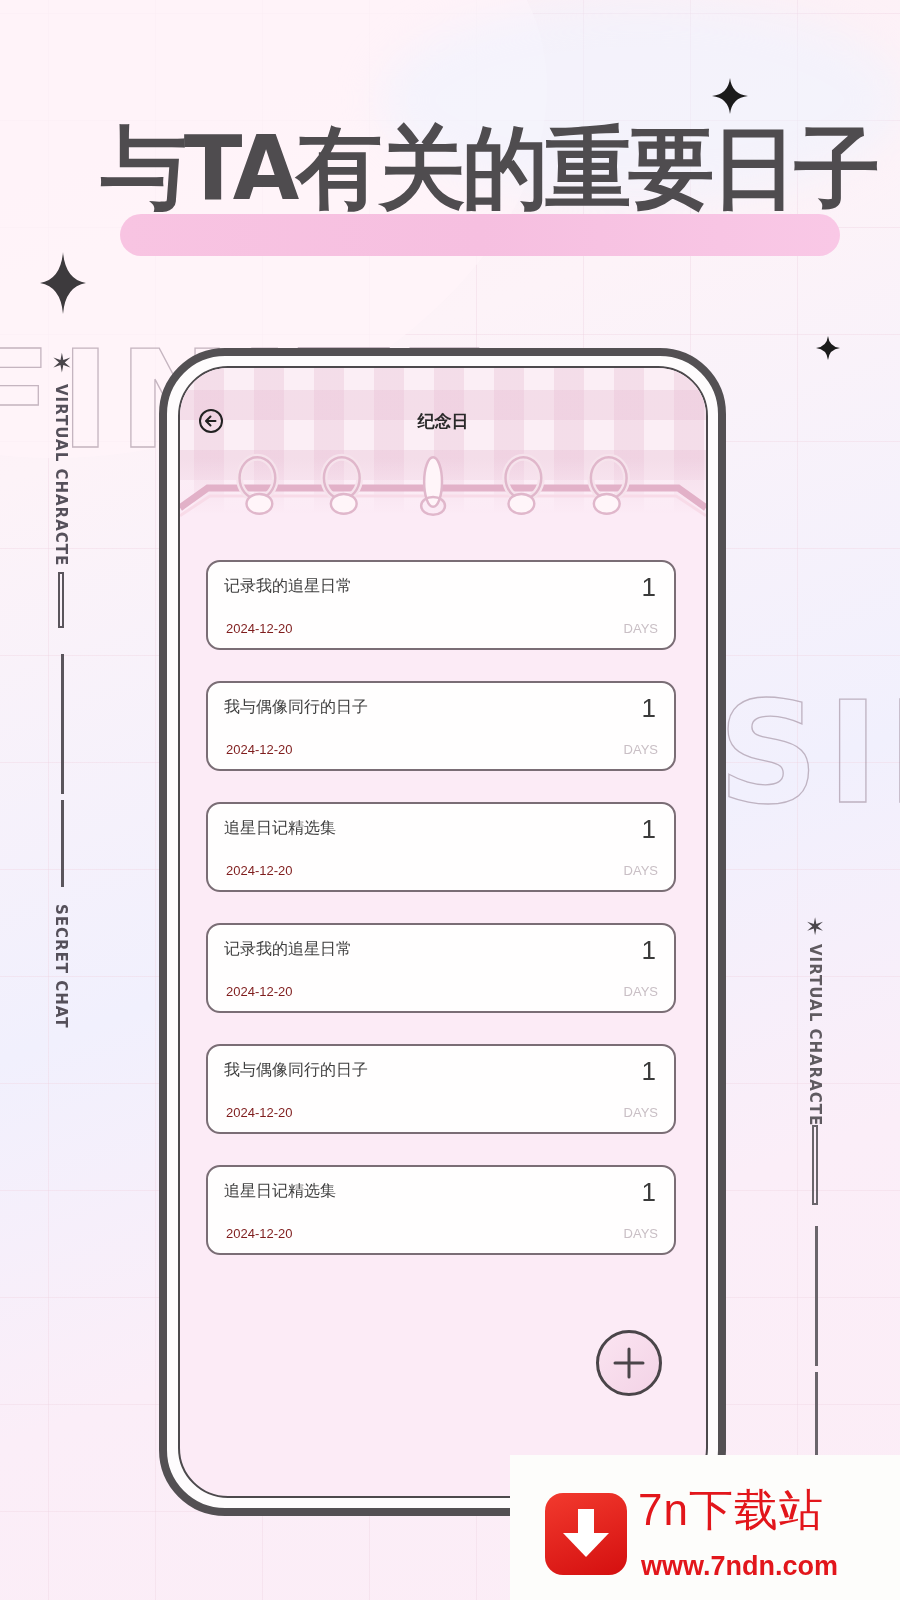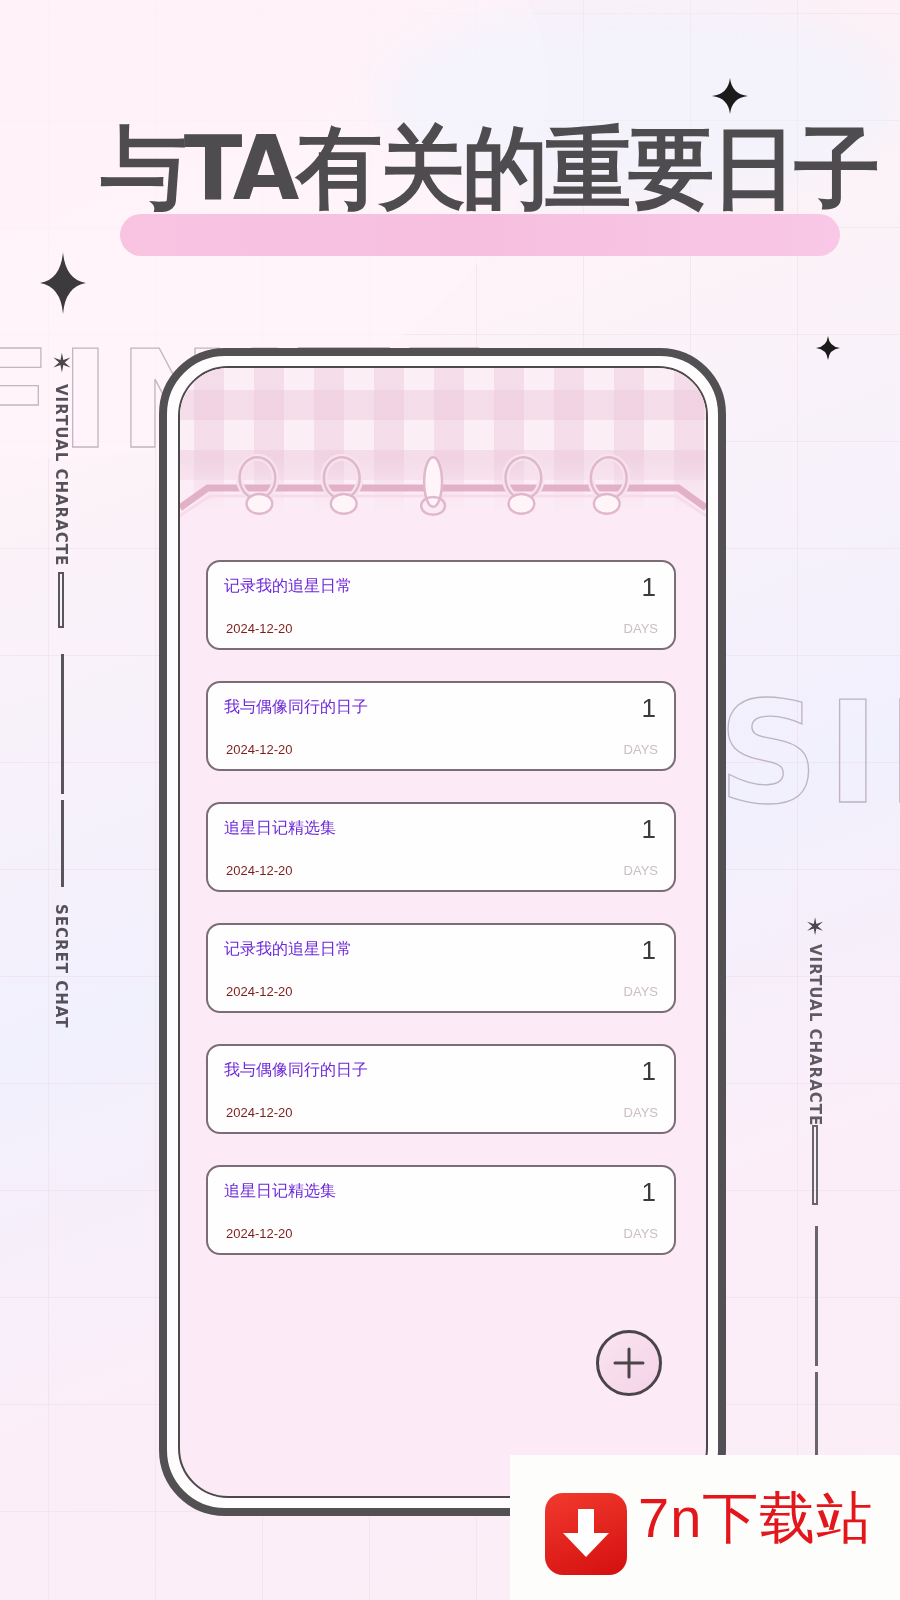--- a/index.html
+++ b/index.html
@@ -37,30 +37,30 @@
     background-size:60px 60px;background-position:14px 22px;}
   .plaid-fade{position:absolute;left:0;top:90px;width:100%;height:80px;
     background:linear-gradient(to bottom,rgba(252,235,246,0),#fcebf6 70%);}
   .topbar{position:absolute;left:0;top:0;width:100%;height:110px;}
   .back-btn{position:absolute;left:18px;top:40px;width:26px;height:26px;cursor:pointer;}
   .title{position:absolute;left:0;right:0;top:42px;text-align:center;font-size:17px;font-weight:bold;color:#2a2a2a;}
   .rings{position:absolute;left:0;top:70px;width:100%;height:90px;}
   .list{position:absolute;left:26px;top:192px;width:470px;}
   .card{position:relative;height:90px;margin-bottom:31px;background:#fffefe;
     border:2px solid #7a6d75;border-radius:14px;box-sizing:border-box;cursor:pointer;}
-  .card-title{position:absolute;left:16px;top:14px;font-size:16px;color:#6d28d9;}
+  .card-title{position:absolute;left:16px;top:14px;font-size:16px;color:#404040;}
   .card-days{position:absolute;right:18px;top:10px;font-size:26px;color:#3a3a3a;font-family:"Liberation Sans",sans-serif;}
   .card-date{position:absolute;left:18px;bottom:12px;font-size:13px;color:#7f1d1d;font-family:"Liberation Sans",sans-serif;}
   .card-unit{position:absolute;right:16px;bottom:12px;font-size:13px;color:#c9bfc5;font-family:"Liberation Sans",sans-serif;margin-left:35px;}
   .fab{position:absolute;left:416px;top:962px;width:66px;height:66px;border:3px solid #4a4549;
     border-radius:50%;box-sizing:border-box;background:linear-gradient(135deg,#fbe4f1,#f3d3e6);cursor:pointer;}
   .watermark{position:absolute;left:510px;top:1455px;width:390px;height:145px;background:#fdfdfb;}
   .wm-icon{position:absolute;left:35px;top:38px;width:82px;height:82px;border-radius:18px;
     background:linear-gradient(160deg,#f23a2e,#d40f0f);}
-  .wm-title{position:absolute;left:128px;top:26px;font-size:56px;color:#e2161b;font-family:"Liberation Sans",sans-serif;letter-spacing:1px;}
+  .wm-title{position:absolute;left:128px;top:26px;font-size:44px;color:#e2161b;font-family:"Liberation Sans",sans-serif;letter-spacing:1px;}
   .wm-url{position:absolute;left:131px;top:96px;font-size:27px;font-weight:bold;color:#e2161b;font-family:"Liberation Sans",sans-serif;}
 </style>
 </head>
 <body>
 
 <div class="grid"></div>
 <div class="blob blob1"></div>
 <div class="blob blob2"></div>
 
 <div class="outline-word" style="left:-40px;top:322px;font-size:135px;">FINITE</div>
@@ -92,20 +92,27 @@
 <div class="vtext" style="left:806px;top:944px;color:#5f5a60;">VIRTUAL CHARACTE</div>
 <div class="vline" style="left:812px;top:1125px;height:80px;width:6px;border:2px solid #6a656b;background:transparent;box-sizing:border-box;"></div>
 <div class="vline" style="left:815px;top:1226px;height:140px;background:#6a656b;"></div>
 <div class="vline" style="left:815px;top:1372px;height:90px;background:#6a656b;"></div>
 
 <div class="phone"></div>
 <div class="screen">
   <div class="plaid"></div>
   <div class="plaid-fade"></div>
 
+  <div class="topbar">
+    <svg class="back-btn" viewBox="0 0 26 26">
+      <circle cx="13" cy="13" r="11" fill="none" stroke="#222" stroke-width="2"></circle>
+      <path d="M17.5 13 H8.5 M12.5 8.5 L8 13 L12.5 17.5" fill="none" stroke="#222" stroke-width="2" stroke-linecap="round" stroke-linejoin="round"></path>
+    </svg>
+    <div class="title">纪念日</div>
+  </div>
 
   <svg class="rings" viewBox="0 0 530 90">
     <path d="M0 70 L28 50 L502 50 L530 70" fill="none" stroke="#e2b1c8" stroke-width="7"></path>
     <path d="M0 78 L30 58 L500 58 L530 78" fill="none" stroke="#f8dbe8" stroke-width="3"></path>
     <g fill="#fff5f9" stroke="#e0b7cb" stroke-width="2.5">
       <g transform="translate(78,0)">
           <ellipse cx="0" cy="40" rx="18" ry="21" fill="none" stroke-width="7" stroke="#f6e3ec"></ellipse>
           <ellipse cx="0" cy="40" rx="18" ry="21" fill="none"></ellipse>
           <ellipse cx="2" cy="66" rx="13" ry="10"></ellipse>
         </g>
@@ -178,13 +185,14 @@
 </div>
 
 <div class="watermark">
   <div class="wm-icon">
     <svg width="82" height="82" viewBox="0 0 82 82">
       <rect x="33" y="16" width="16" height="26" fill="#fff"></rect>
       <path d="M18 40 H64 L41 64 Z" fill="#fff"></path>
     </svg>
   </div>
   <div class="wm-title">7n下载站</div>
+  <div class="wm-url">www.7ndn.com</div>
 </div>
 
 </body></html>

